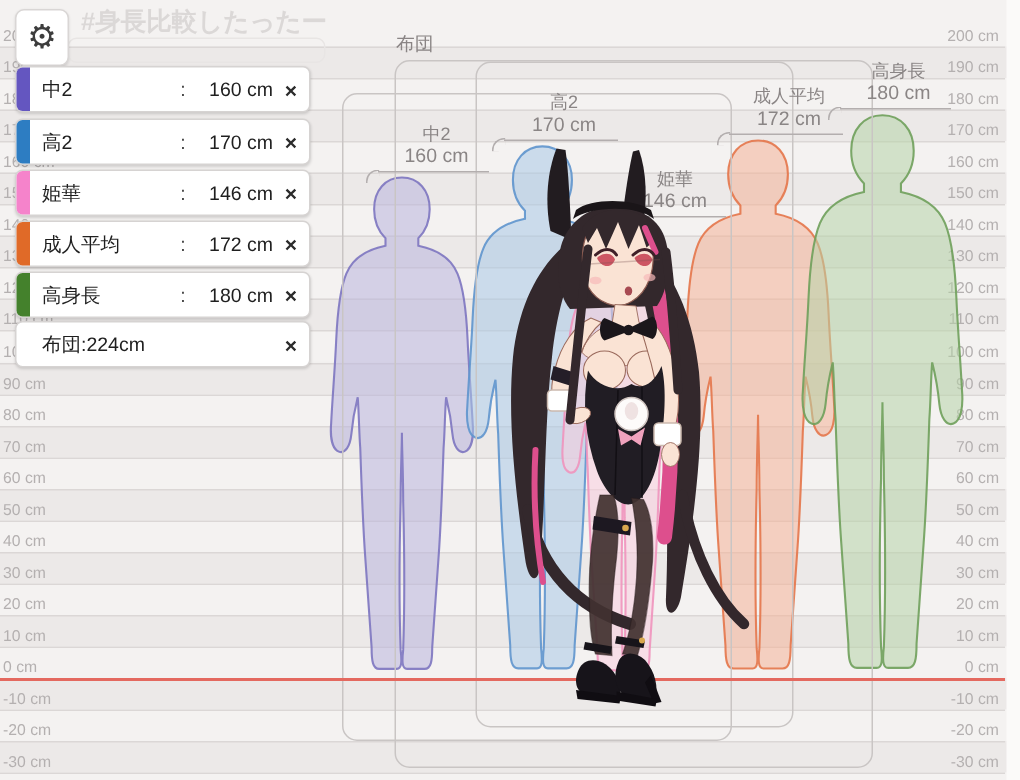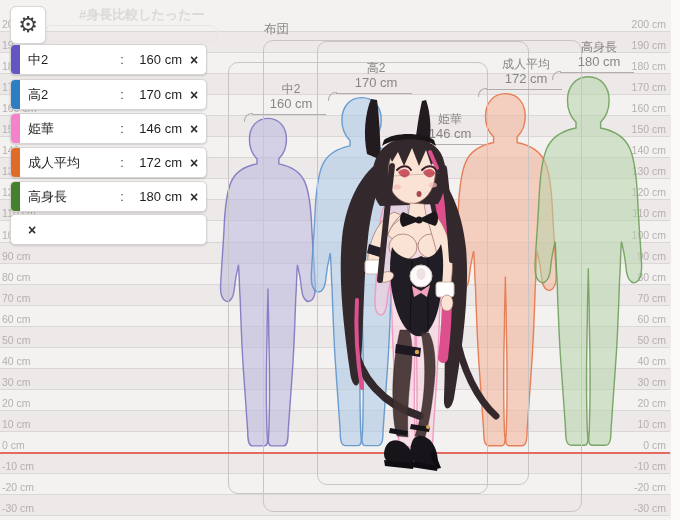--- a/index.html
+++ b/index.html
@@ -22,22 +22,22 @@
              border-left:1px solid #b3aeae;border-top:1px solid #b3aeae;border-top-left-radius:8px;}
   .fig-label .nm{font-size:12px;}
   .fig-label .vl{font-size:13px;}
   .futon-label{position:absolute;z-index:5;font-size:12.5px;color:#8a8585;}
   .char-svg{position:absolute;left:325px;top:90px;z-index:6;}
   .gear-btn{position:absolute;left:10px;top:6px;width:34px;height:36px;background:#fff;
             border:1px solid #d9d6d5;border-radius:6px;box-shadow:0 1px 2px rgba(0,0,0,.12);
             display:flex;align-items:center;justify-content:center;font-size:22px;color:#3d3d3d;z-index:10;}
   .wm-box{position:absolute;left:45px;top:25px;width:170px;height:15px;border:1px solid #e8e5e4;
           border-radius:6px;z-index:9;}
-  .watermark{position:absolute;left:54px;top:7px;z-index:10;font-size:13px;font-weight:bold;
-             color:#dbd8d7;line-height:16px;white-space:nowrap;margin-left:25px;}
+  .watermark{position:absolute;left:54px;top:7px;z-index:10;font-size:17px;font-weight:bold;
+             color:#dbd8d7;line-height:16px;white-space:nowrap;}
   .sidebar{position:absolute;left:0;top:0;z-index:11;}
   .card{position:absolute;left:10px;width:197px;height:31px;background:#fff;border:1px solid #d6d3d2;
         border-radius:5px;box-shadow:0 1px 2px rgba(0,0,0,.15);display:flex;align-items:center;
         font-size:13px;color:#1f1f1f;box-sizing:border-box;}
   .card .bar{width:9px;align-self:stretch;border-radius:4px 0 0 4px;flex:none;}
   .card .nm{flex:1;padding-left:8px;white-space:nowrap;overflow:hidden;}
   .card .sep{width:12px;color:#444;text-align:center;flex:none;}
   .card .vl{width:54px;text-align:right;flex:none;}
   .card .x{width:24px;text-align:center;color:#2b2b2b;font-weight:bold;font-size:14px;flex:none;cursor:pointer;}
 </style>
@@ -288,16 +288,17 @@
       </div>
       <div class="card" style="top: 181px;">
         <div class="bar" style="background: rgb(68, 129, 44);"></div>
         <div class="nm">高身長</div>
         <div class="sep">:</div>
         <div class="vl">180 cm</div>
         <div class="x">×</div>
       </div>
       <div class="card" style="top: 214px;">
         <div class="bar" style="background: transparent;"></div>
+        <div class="nm">布団:224cm</div>
         <div class="x">×</div>
       </div>
     </div>
 </div>
 
 </body></html>

